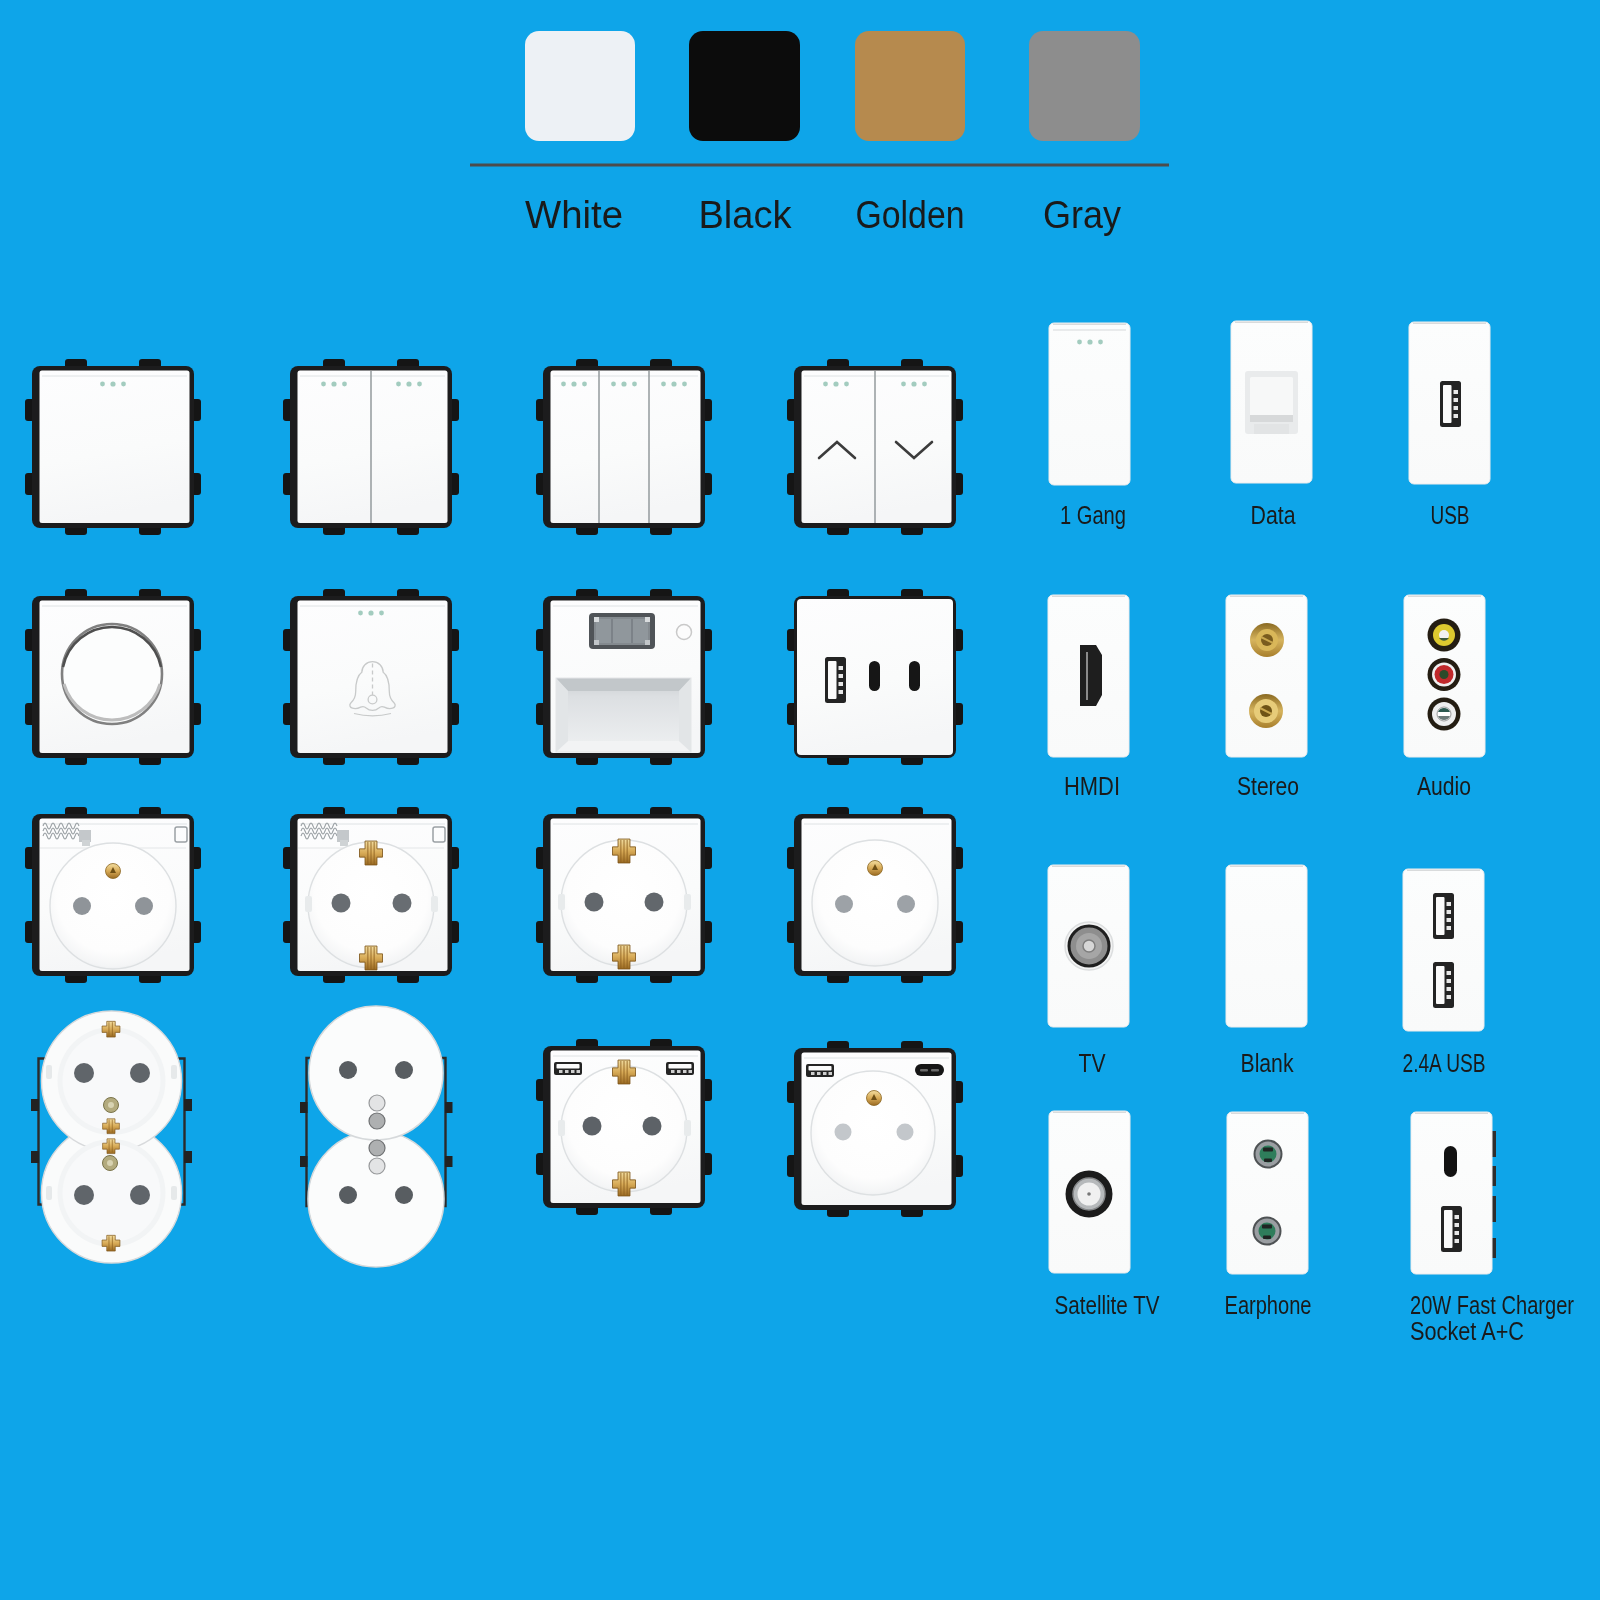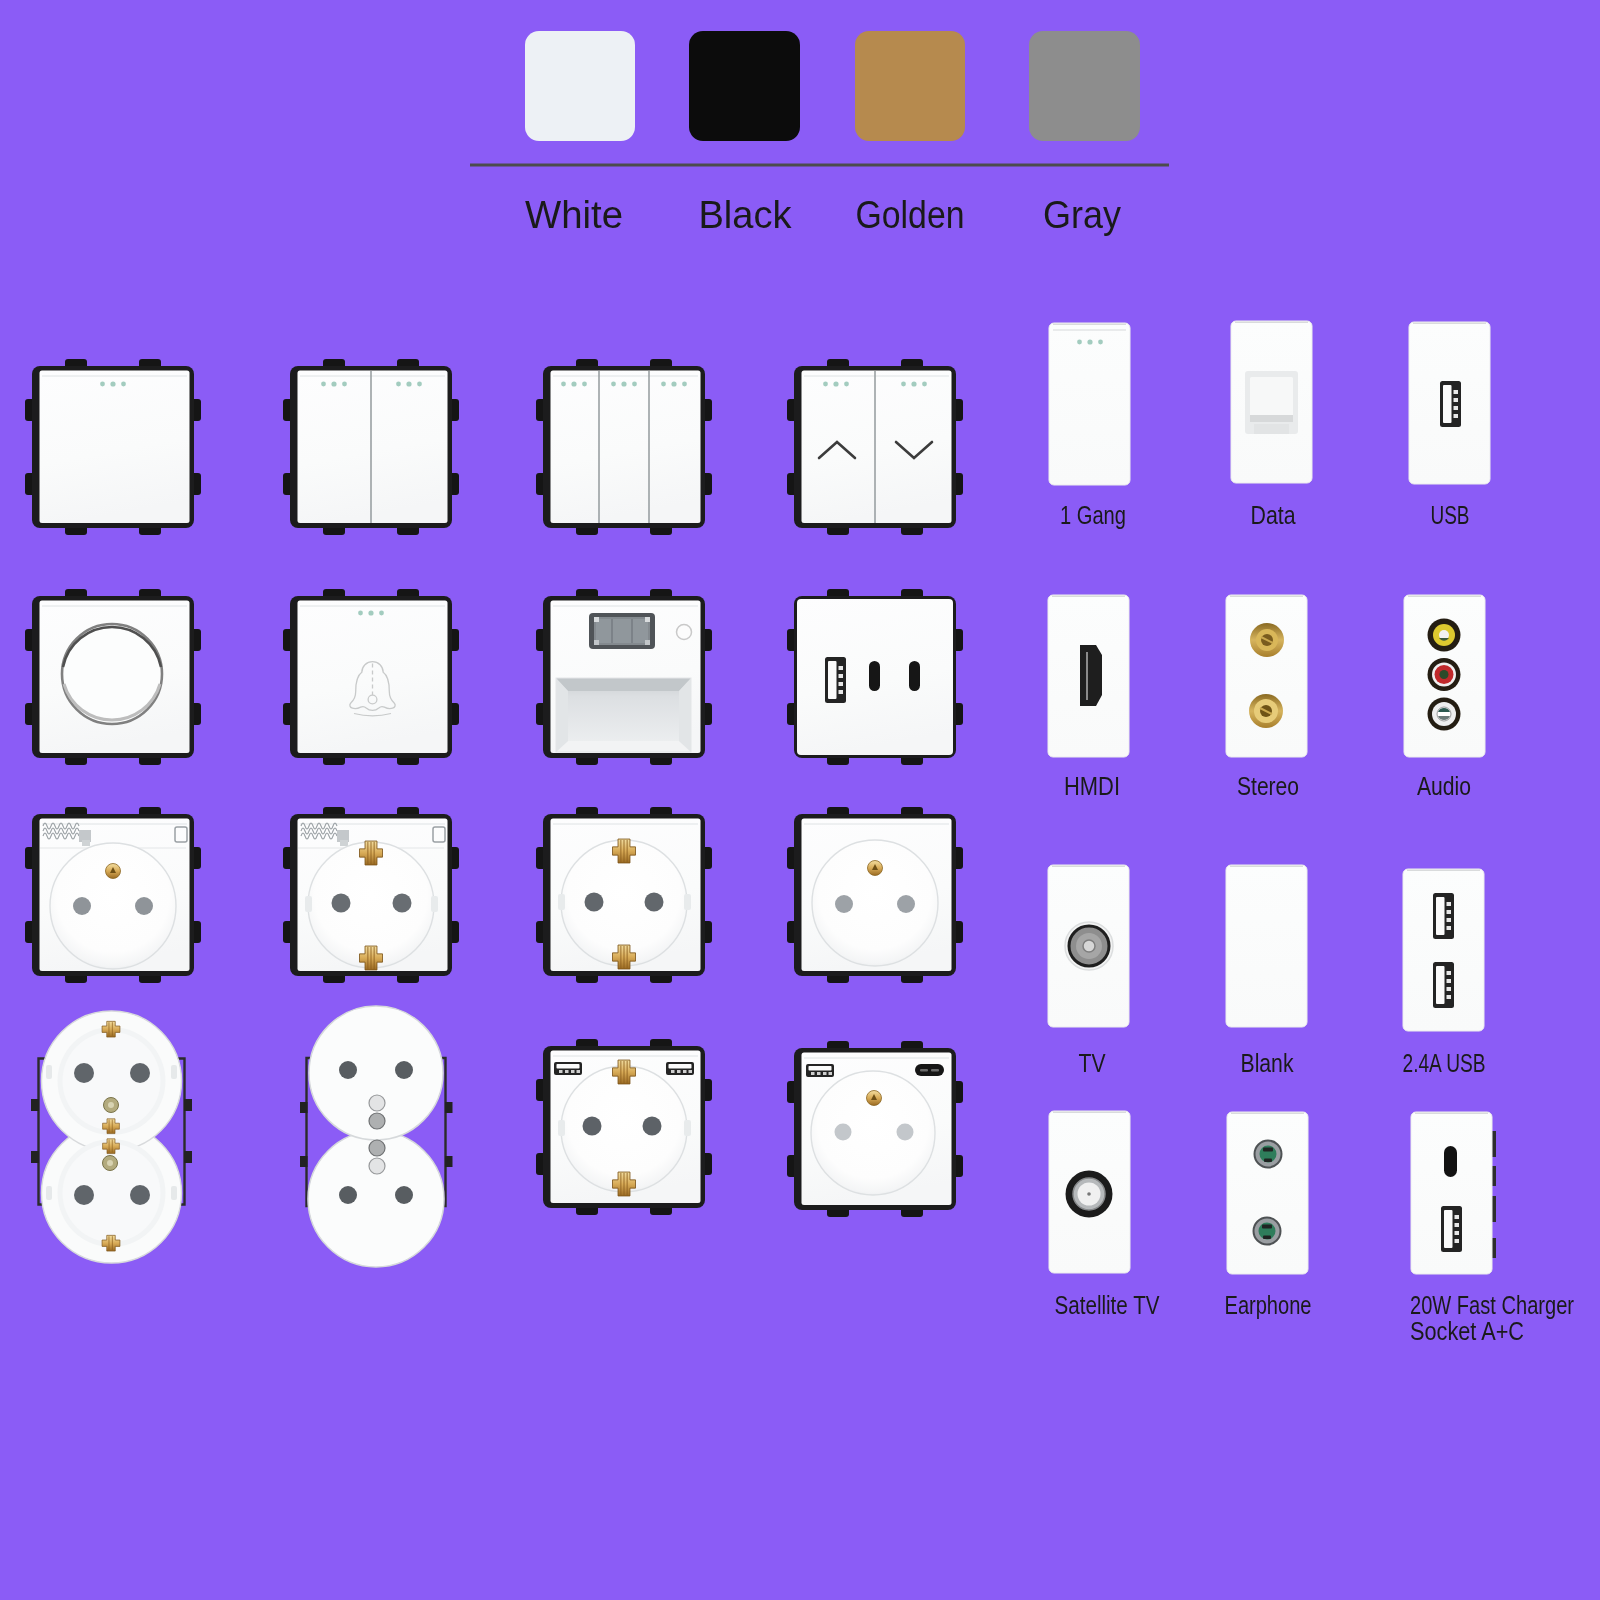--- a/index.html
+++ b/index.html
@@ -1,16 +1,16 @@
 <!DOCTYPE html>
 <html><head>
 <meta charset="utf-8">
 <style>
   html,body{margin:0;padding:0;background:#ffffff;}
-  .page{position:relative;width:1600px;height:1600px;background:#8b5cf6;overflow:hidden;
+  .page{position:relative;width:1600px;height:1600px;background:#0ea5e9;overflow:hidden;
         font-family:"Liberation Sans", sans-serif;}
   svg{position:absolute;left:0;top:0;}
   text{font-family:"Liberation Sans", sans-serif;fill:#1a1a1a;}
 </style>
 </head>
 <body>
 <div class="page">
 <svg width="1600" height="1600" viewBox="0 0 1600 1600">
 <defs>
   <linearGradient id="faceg" x1="0" y1="0" x2="0.18" y2="1">

